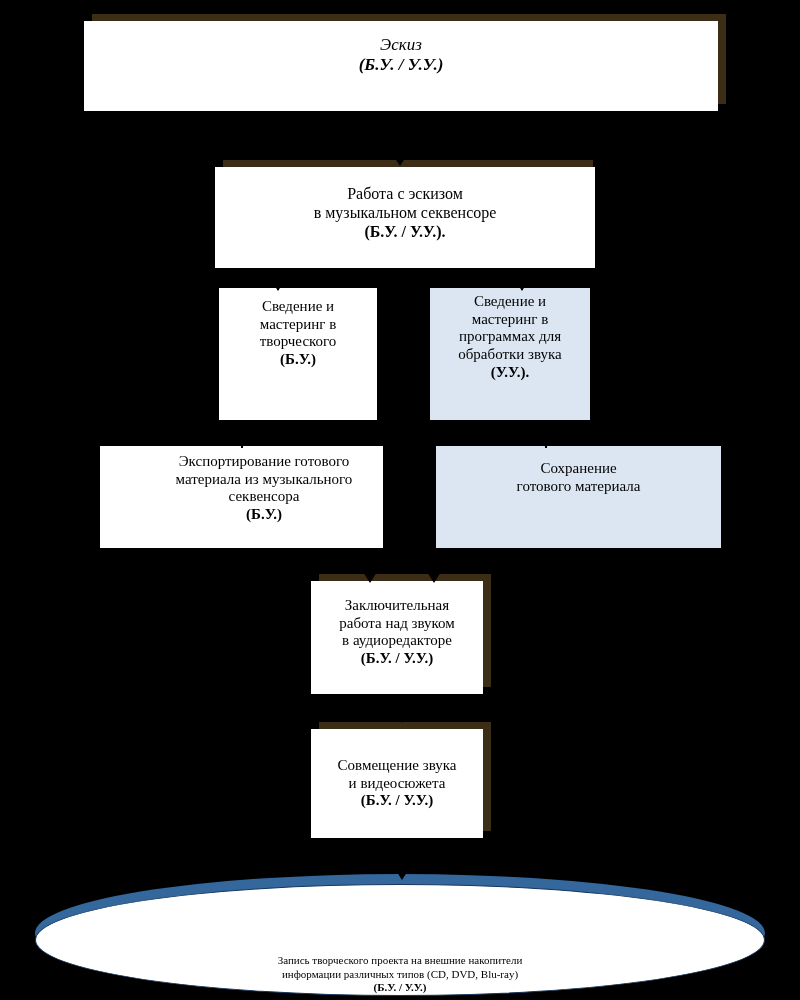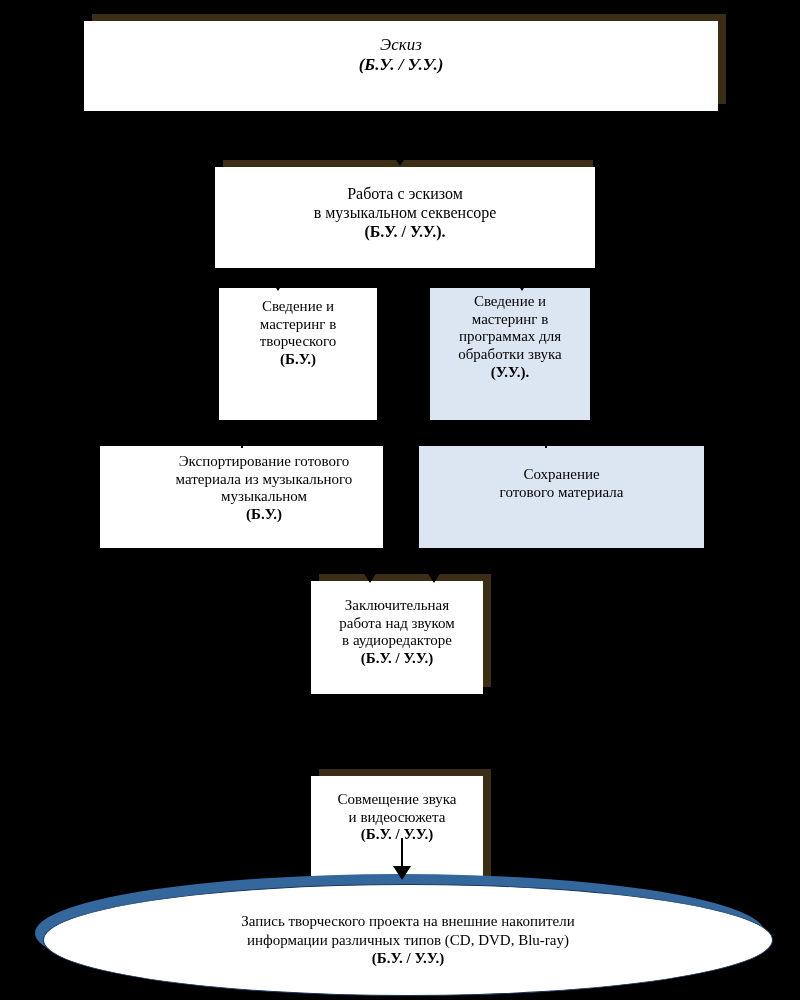--- a/index.html
+++ b/index.html
@@ -179,57 +179,57 @@
       <span class="line">обработки звука</span>
       <span class="line b">(У.У.).</span>
     </div>
   </div>
 
   <div class="node fill-white" style="left:100px; top:446px; width:283px; height:102px; padding-top:7px; font-size:15px;padding-left:45px;">
     <div class="body"></div>
     <div class="label">
       <span class="line">Экспортирование готового</span>
       <span class="line">материала из музыкального</span>
-      <span class="line">музыкальном</span>
+      <span class="line">секвенсора</span>
       <span class="line b">(Б.У.)</span>
     </div>
   </div>
 
-  <div class="node fill-blue" style="left:419px; top:446px; width:285px; height:102px; padding-top:20px; font-size:15px;">
+  <div class="node fill-blue" style="left:436px; top:446px; width:285px; height:102px; padding-top:14px; font-size:15px;">
     <div class="body"></div>
     <div class="label">
       <span class="line">Сохранение</span>
       <span class="line">готового материала</span>
     </div>
   </div>
 
   <div class="node fill-white" style="left:311px; top:581px; width:172px; height:113px; padding-top:16px; font-size:15px;">
     <div class="shadow" style="left:8px; top:-7px; width:172px; height:113px;"></div>
     <div class="body"></div>
     <div class="label">
       <span class="line">Заключительная</span>
       <span class="line">работа над звуком</span>
       <span class="line">в аудиоредакторе</span>
       <span class="line b">(Б.У. / У.У.)</span>
     </div>
   </div>
 
-  <div class="node fill-white" style="left:311px; top:729px; width:172px; height:109px; padding-top:15px; font-size:15px;margin-top:47px;">
+  <div class="node fill-white" style="left:311px; top:729px; width:172px; height:109px; padding-top:28px; font-size:15px;">
     <div class="shadow" style="left:8px; top:-7px; width:172px; height:109px;"></div>
     <div class="body"></div>
     <div class="label">
       <span class="line">Совмещение звука</span>
       <span class="line">и видеосюжета</span>
       <span class="line b">(Б.У. / У.У.)</span>
     </div>
   </div>
 
   <div class="ellipse-wrap" style="left:35px; top:874px; width:730px; height:118px;">
     <div class="ellipse-shadow"></div>
-    <div class="ellipse-body" style="left:8px; top:10px; width:730px; height:112px; font-size:15px;">
+    <div class="ellipse-body" style="left:0px; top:10px; width:730px; height:112px; font-size:11px;align-items:flex-end;">
       <div>
         <span class="line">Запись творческого проекта на внешние накопители</span>
         <span class="line">информации  различных типов (CD, DVD, Blu-ray)</span>
         <span class="line b">(Б.У. /  У.У.)</span>
       </div>
     </div>
   </div>
 
 </div>
 

